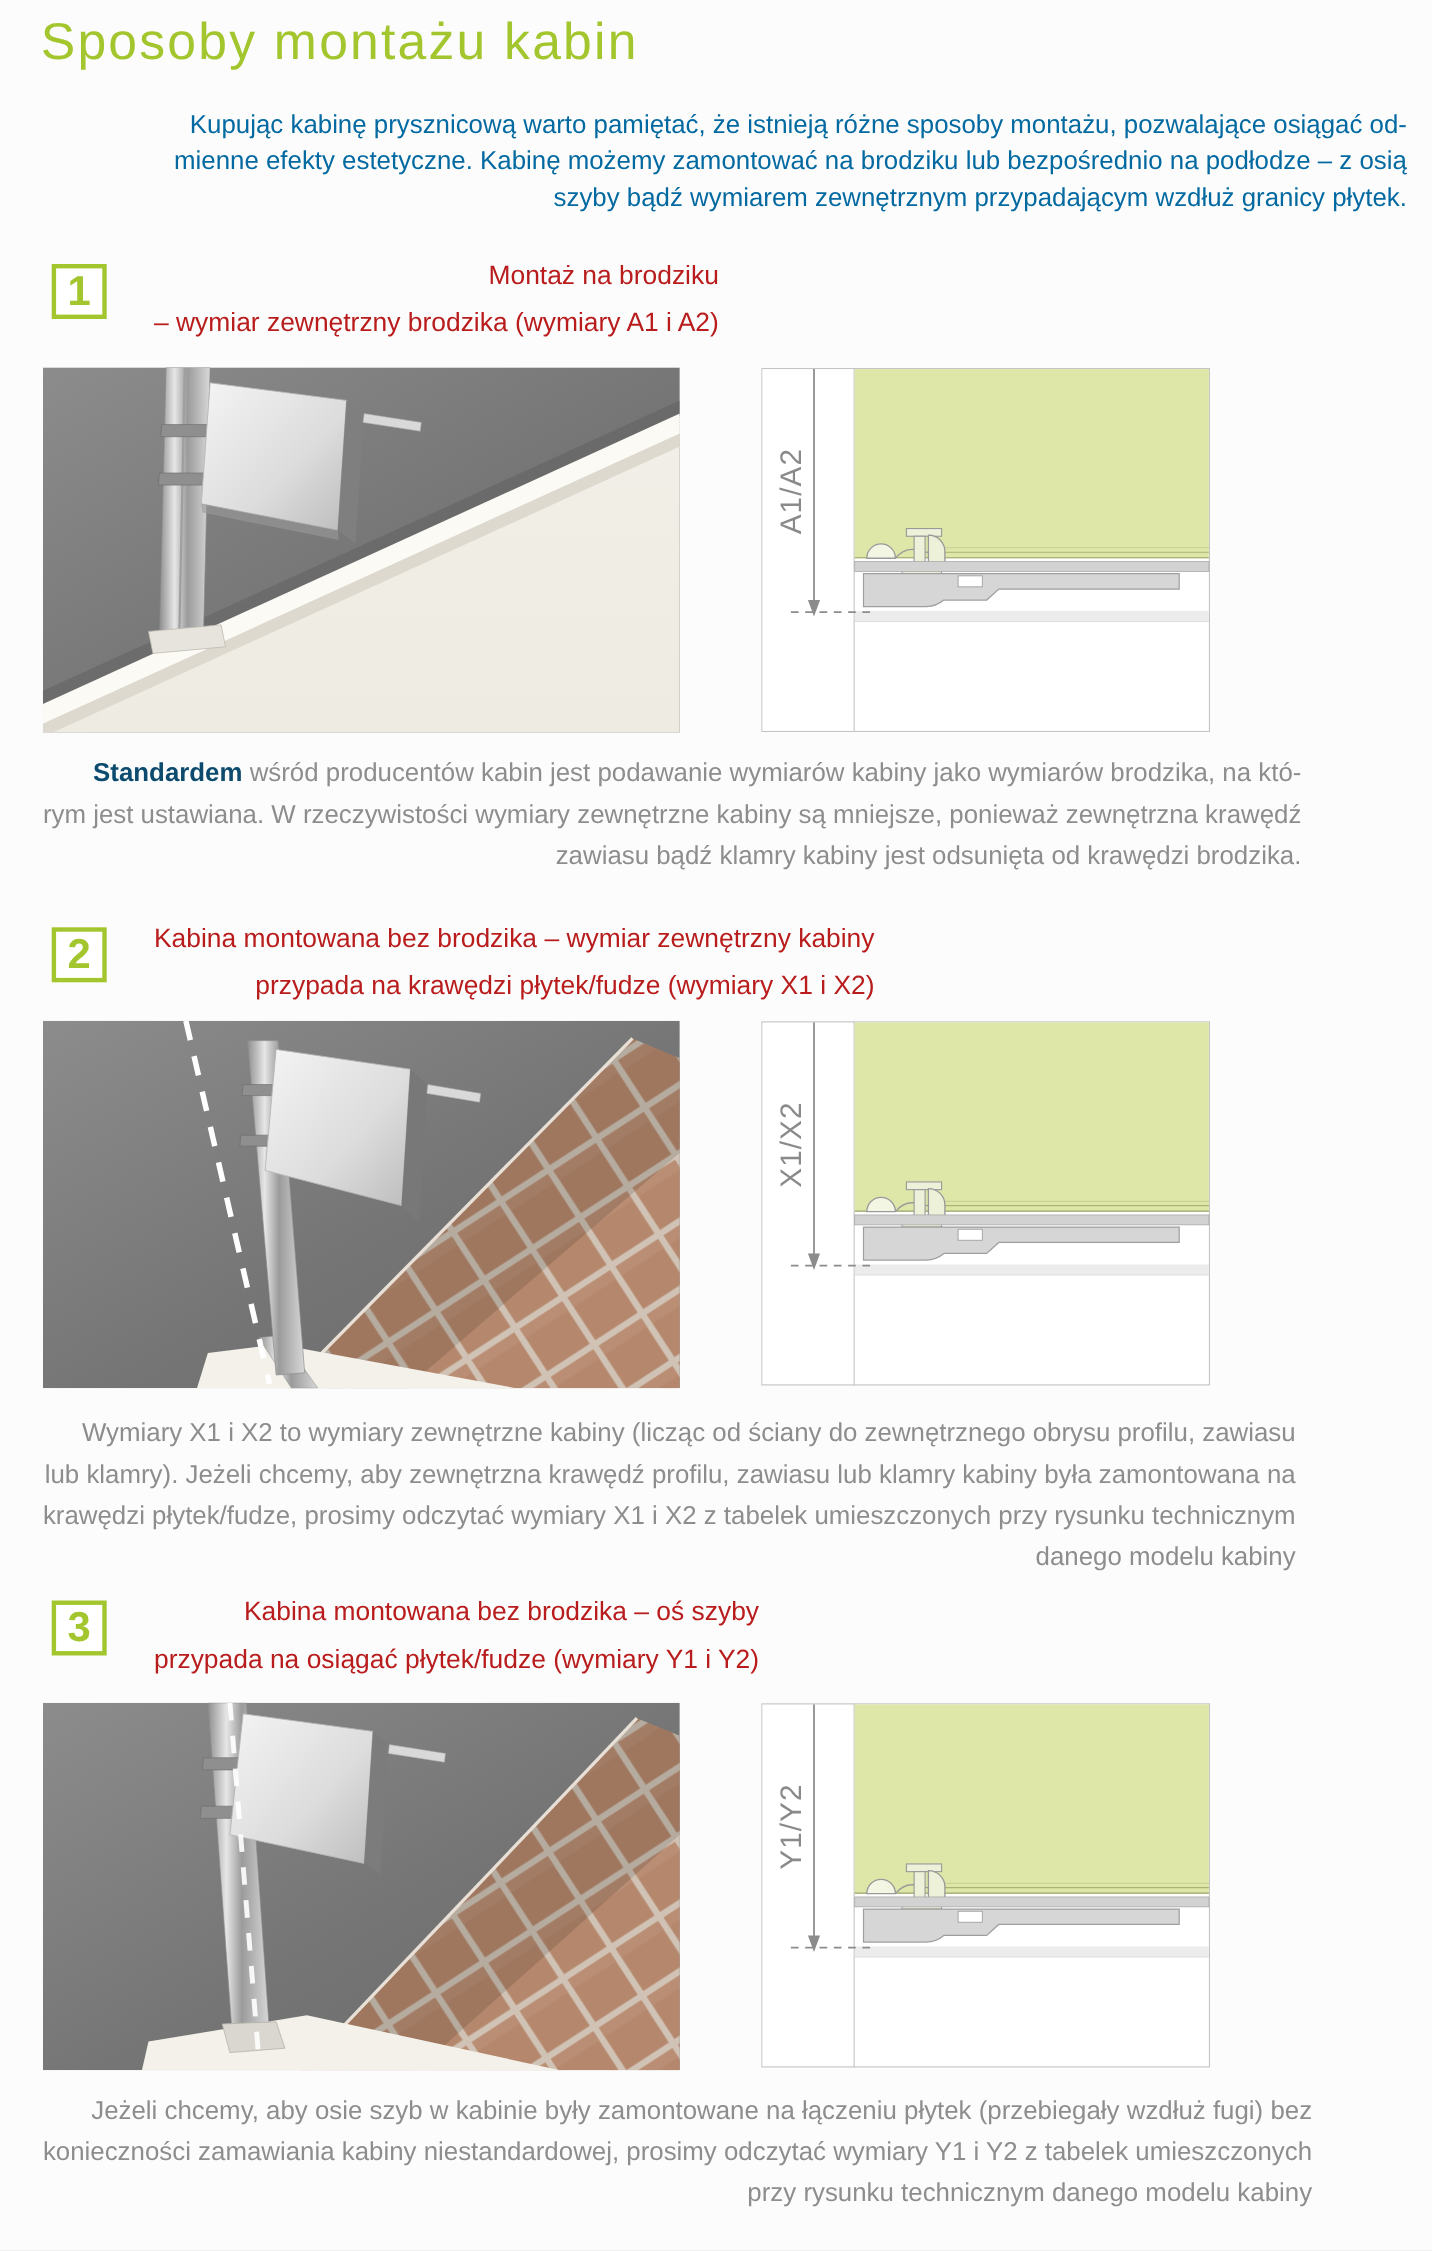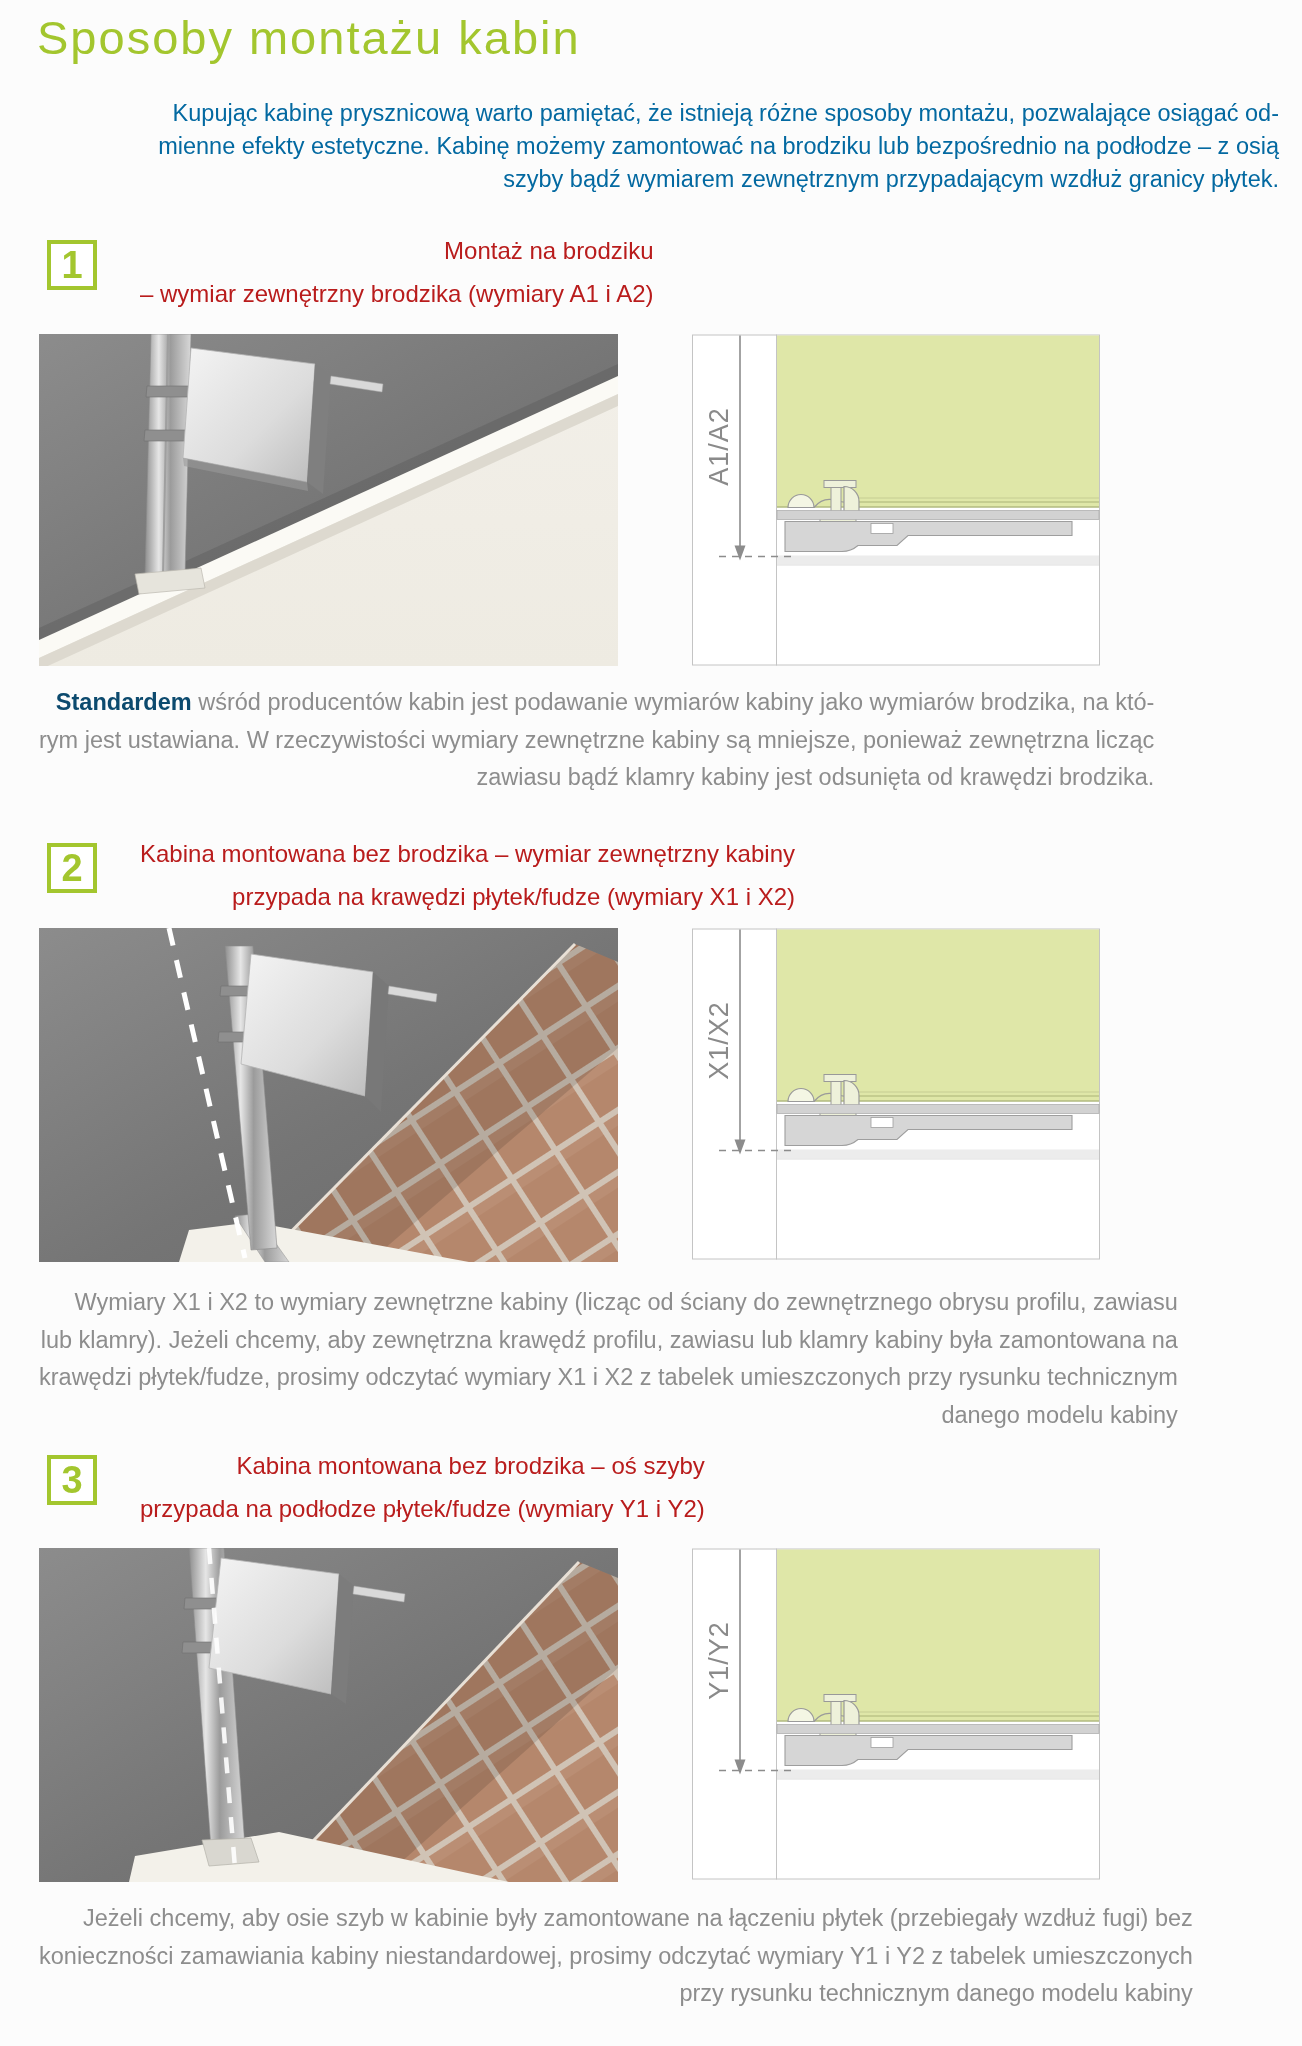--- a/index.html
+++ b/index.html
@@ -122,21 +122,21 @@
     <polygon points="96,240 162,234 166,254 100,260" fill="#e6e4dc" stroke="#bcb9b0" stroke-width=".7"></polygon>
   </svg>
 
   <svg class="abs" style="left:692px;top:334px;" width="408" height="332" viewBox="0 0 408 331">
     <use href="#diagDrawing"></use>
     <text transform="rotate(-90 36 112)" x="36" y="112" text-anchor="middle" font-size="27" fill="#8a8a8a" letter-spacing="1">A1/A2</text>
   </svg>
 
   <div class="abs para" style="left:39px;top:684px;">
     <div class="pline"><b>Standardem</b><span> wśród producentów kabin jest podawanie wymiarów kabiny jako wymiarów brodzika, na któ-</span></div>
-    <div class="pline">rym jest ustawiana. W rzeczywistości wymiary zewnętrzne kabiny są mniejsze, ponieważ zewnętrzna licząc</div>
+    <div class="pline">rym jest ustawiana. W rzeczywistości wymiary zewnętrzne kabiny są mniejsze, ponieważ zewnętrzna krawędź</div>
     <div class="pline">zawiasu bądź klamry kabiny jest odsunięta od krawędzi brodzika.</div>
   </div>
 
   <div class="abs badge" style="left:47px;top:843px;">2</div>
   <div class="abs heading" style="left:140px;top:832px;">
     <div>Kabina montowana bez brodzika – wymiar zewnętrzny kabiny</div>
     <div>przypada na krawędzi płytek/fudze (wymiary X1 i X2)</div>
   </div>
 
   <svg class="abs" style="left:39px;top:928px;" width="579" height="334" viewBox="0 0 579 334">
@@ -166,21 +166,21 @@
   <div class="abs para" style="left:39px;top:1284px;">
     <div class="pline">Wymiary X1 i X2 to wymiary zewnętrzne kabiny (licząc od ściany do zewnętrznego obrysu profilu, zawiasu</div>
     <div class="pline">lub klamry). Jeżeli chcemy, aby zewnętrzna krawędź profilu, zawiasu lub klamry kabiny była zamontowana na</div>
     <div class="pline">krawędzi płytek/fudze, prosimy odczytać wymiary X1 i X2 z tabelek umieszczonych przy rysunku technicznym</div>
     <div class="pline">danego modelu kabiny</div>
   </div>
 
   <div class="abs badge" style="left:47px;top:1455px;">3</div>
   <div class="abs heading" style="left:140px;top:1444px;">
     <div>Kabina montowana bez brodzika – oś szyby</div>
-    <div>przypada na podłodze płytek/fudze (wymiary Y1 i Y2)</div>
+    <div>przypada na osiągać płytek/fudze (wymiary Y1 i Y2)</div>
   </div>
 
   <svg class="abs" style="left:39px;top:1548px;" width="579" height="334" viewBox="0 0 579 334">
     <rect width="579" height="334" fill="url(#wallGrad)"></rect>
     <polygon points="540,14 579,30 579,334 235,334" fill="url(#tilePat)"></polygon>
     <polygon points="540,14 579,30 579,120 340,334 235,334" fill="#000" opacity=".12"></polygon>
     <line x1="540" y1="14" x2="235" y2="334" stroke="#e8e0d6" stroke-width="3"></line>
     <polygon points="90,334 470,334 240,284 96,308" fill="#f3f1ea"></polygon>
 
     <polygon points="150,0 185,0 206,300 172,300" fill="url(#chromeBar)" stroke="#8b8b8b" stroke-width=".6"></polygon>

